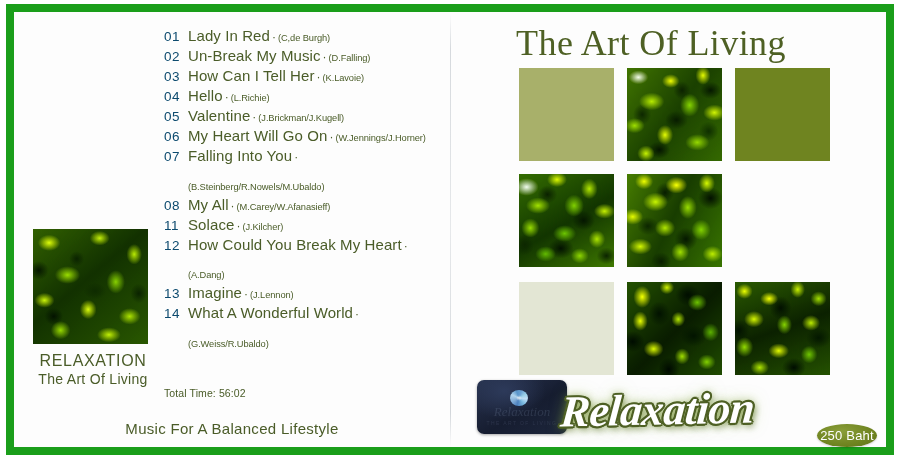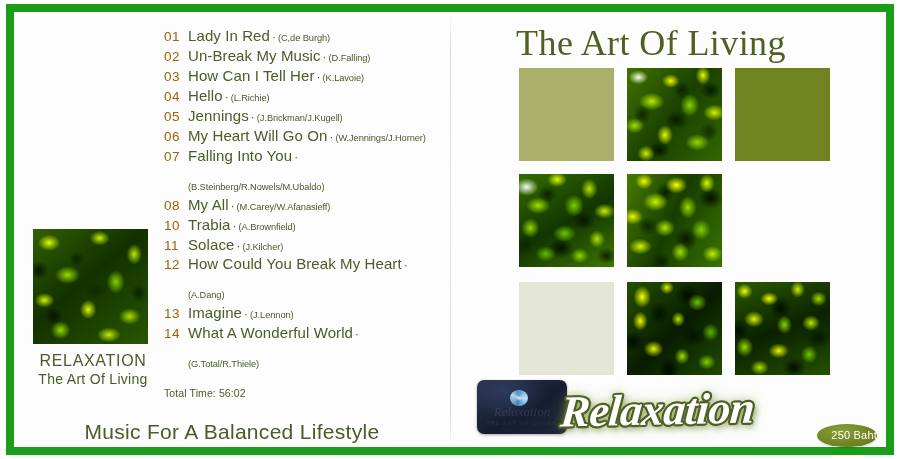--- a/index.html
+++ b/index.html
@@ -79,21 +79,21 @@
     line-height: 1.06;
   }
   .track-line {
     display: block;
     white-space: nowrap;
   }
   .track-num {
     display: inline-block;
     width: 24px;
     font-size: 13.5px;
-    color: #a16207;
+    color: #0c4a6e;
     letter-spacing: 0.4px;
   }
   .track-title {
     font-size: 15px;
     color: #4a5c28;
     letter-spacing: 0.1px;
   }
   .track-dot {
     font-size: 12px;
     color: #4a5c28;
@@ -168,21 +168,21 @@
     line-height: 1.2;
     margin-top: 1px;
   }
 
   #tagline {
     position: absolute;
     left: 0;
     top: 408px;
     width: 436px;
     text-align: center;
-    font-size: 21px;
+    font-size: 15px;
     color: #4a5c28;
     letter-spacing: 0.3px;
   }
 
   
   #front-panel {
     position: absolute;
     left: 451px;
     top: 12px;
     width: 435px;
@@ -418,23 +418,23 @@
   
   #price-badge {
     position: absolute;
     left: 366px;
     top: 412px;
     width: 60px;
     height: 23px;
     border-radius: 50%;
     background: radial-gradient(ellipse at 40% 32%, #8a9e3a 0%, #6f8420 60%, #5e7018 100%);
     color: #ffffff;
-    font-size: 11px;
+    font-size: 13px;
     line-height: 23px;
-    text-align: right;
+    text-align: center;
     letter-spacing: 0.2px;
     box-shadow: 0 1px 2px rgba(0,0,0,0.18);
   }
 </style>
 </head>
 <body>
 
 <div id="insert-scan">
 
   <div class="border-frame"></div>
@@ -450,48 +450,45 @@
         <div class="track-row">
           <span class="track-line"><span class="track-num">02</span><span class="track-title">Un-Break My Music</span><span class="track-dot">·</span><span class="track-composer">(D.Falling)</span></span>
         </div>
         <div class="track-row">
           <span class="track-line"><span class="track-num">03</span><span class="track-title">How Can I Tell Her</span><span class="track-dot">·</span><span class="track-composer">(K.Lavoie)</span></span>
         </div>
         <div class="track-row">
           <span class="track-line"><span class="track-num">04</span><span class="track-title">Hello</span><span class="track-dot">·</span><span class="track-composer">(L.Richie)</span></span>
         </div>
         <div class="track-row">
-          <span class="track-line"><span class="track-num">05</span><span class="track-title">Jennings</span><span class="track-dot">·</span><span class="track-composer">(J.Brickman/J.Kugell)</span></span>
+          <span class="track-line"><span class="track-num">05</span><span class="track-title">Valentine</span><span class="track-dot">·</span><span class="track-composer">(J.Brickman/J.Kugell)</span></span>
         </div>
         <div class="track-row">
           <span class="track-line"><span class="track-num">06</span><span class="track-title">My Heart Will Go On</span><span class="track-dot">·</span><span class="track-composer">(W.Jennings/J.Horner)</span></span>
         </div>
         <div class="track-row">
           <span class="track-line"><span class="track-num">07</span><span class="track-title">Falling Into You</span><span class="track-dot">·</span></span>
           <span class="composer-wrap"><span class="track-composer">(B.Steinberg/R.Nowels/M.Ubaldo)</span></span>
         </div>
         <div class="track-row">
           <span class="track-line"><span class="track-num">08</span><span class="track-title">My All</span><span class="track-dot">·</span><span class="track-composer">(M.Carey/W.Afanasieff)</span></span>
         </div>
         <div class="track-row">
-          <span class="track-line"><span class="track-num">10</span><span class="track-title">Trabia</span><span class="track-dot">·</span><span class="track-composer">(A.Brownfield)</span></span>
-        </div>
-        <div class="track-row">
           <span class="track-line"><span class="track-num">11</span><span class="track-title">Solace</span><span class="track-dot">·</span><span class="track-composer">(J.Kilcher)</span></span>
         </div>
         <div class="track-row">
           <span class="track-line"><span class="track-num">12</span><span class="track-title">How Could You Break My Heart</span><span class="track-dot">·</span></span>
           <span class="composer-wrap"><span class="track-composer">(A.Dang)</span></span>
         </div>
         <div class="track-row">
           <span class="track-line"><span class="track-num">13</span><span class="track-title">Imagine</span><span class="track-dot">·</span><span class="track-composer">(J.Lennon)</span></span>
         </div>
         <div class="track-row">
           <span class="track-line"><span class="track-num">14</span><span class="track-title">What A Wonderful World</span><span class="track-dot">·</span></span>
-          <span class="composer-wrap"><span class="track-composer">(G.Total/R.Thiele)</span></span>
+          <span class="composer-wrap"><span class="track-composer">(G.Weiss/R.Ubaldo)</span></span>
         </div>
       </div>
 
     <div id="total-time">Total Time: 56:02</div>
 
     <div id="back-cover-art"></div>
 
     <div id="back-caption">
       <span class="line1">RELAXATION</span>
       <span class="line2">The Art Of Living</span>

